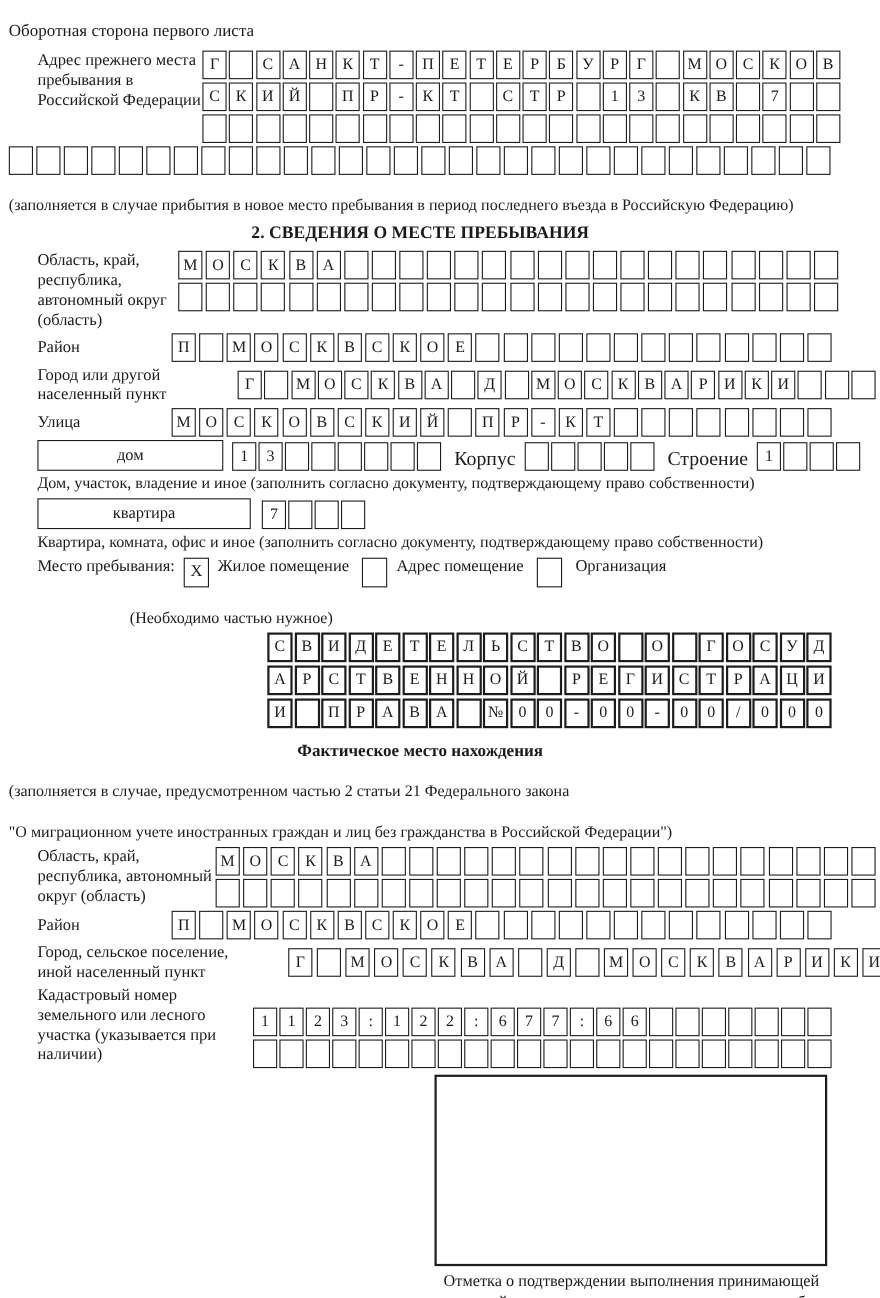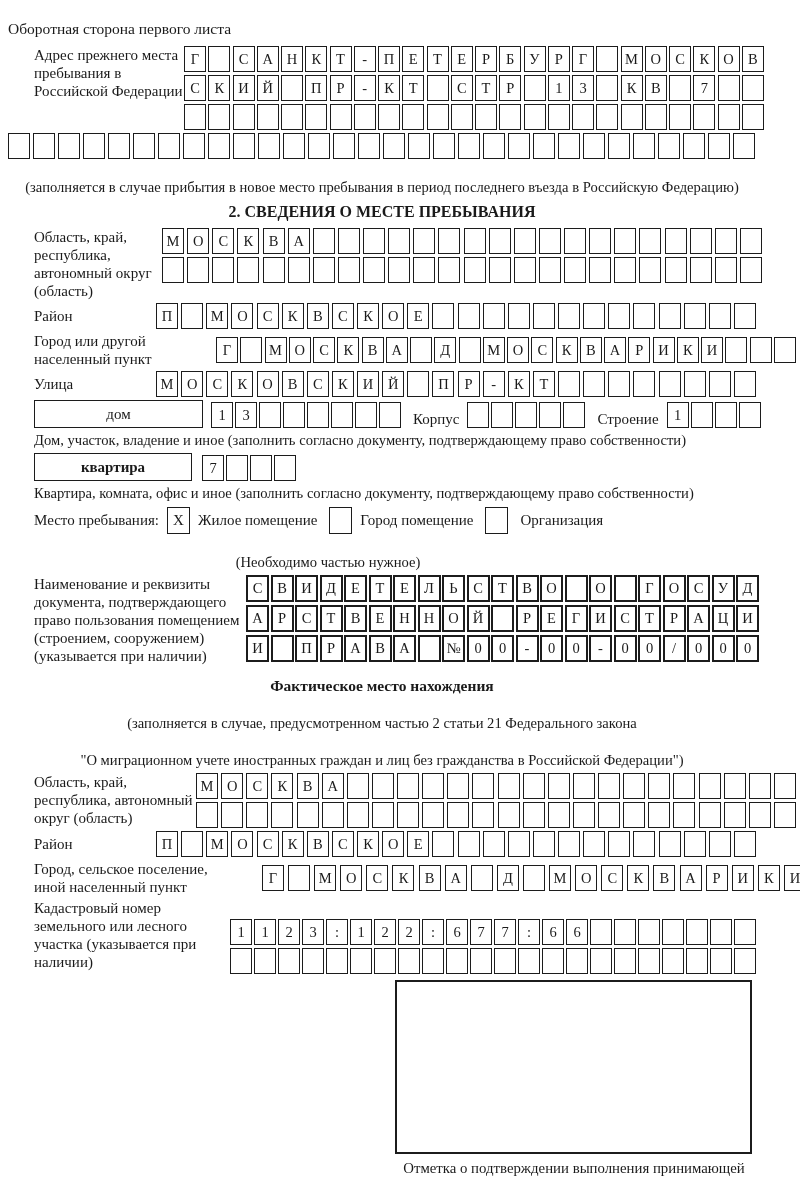--- a/index.html
+++ b/index.html
@@ -29,37 +29,37 @@
   .w513{width:513px;}
   .w570{width:570px;}
   .w526{width:526px;}
   .cell{
     box-sizing:border-box;width:22px;height:26px;flex:none;
     border:1.5px solid #1c1c1c;display:flex;align-items:center;justify-content:center;
     font-size:14.5px;background:#fff;
   }
   .doc-rows .cell{border-width:2px;width:23px;height:27px;}
   .fullrow{margin-bottom:2px;}
-  .note{font-size:14.6px;text-align:center;margin:19px 0 4px;line-height:1.25;}
+  .note{font-size:14.6px;margin:19px 0 4px;line-height:1.25;}
   .note-left{font-size:14.6px;margin:1px 0 4px 26px;line-height:1.25;}
   .sec-title{font-weight:bold;text-align:center;font-size:16px;margin:7px 0 7px;}
   .sub-title{font-weight:bold;text-align:center;font-size:15.5px;margin:12px 0 6px;}
   .labelbox{
     box-sizing:border-box;border:1.5px solid #1c1c1c;height:28px;
     display:flex;align-items:center;justify-content:center;flex:none;font-size:15px;
   }
   .house-label{width:169px;margin-left:26px;}
-  .apt-label{width:158px;margin-left:26px;font-weight:bold;}
+  .apt-label{width:194px;margin-left:26px;}
   .cells-inline{display:flex;gap:2px;flex:none;}
-  .inline-label{flex:none;font-size:15px;}
+  .inline-label{flex:none;font-size:18px;}
   .house-row{display:flex;align-items:flex-end;margin-bottom:3px;}
   .gap8{margin-left:8px;}
   .gap12{margin-left:12px;}
   .gap10{margin-left:10px;}
-  .checkrow{display:flex;align-items:center;margin:4px 0 2px 26px;}
+  .checkrow{display:flex;align-items:flex-start;margin:4px 0 2px 26px;}
   .cb{width:23px;height:27px;font-size:15px;}
   .cad-col{padding-top:20px;}
   .stamp-box{width:357px;height:174px;box-sizing:border-box;border:2px solid #1c1c1c;margin:6px 0 0 387px;background:#fff;}
   .stamp-caption{width:356px;margin:5px 6px 0 388px;text-align:center;font-size:14.8px;line-height:1.25;}
   .mb0{margin-bottom:0;}
 </style>
 </head>
 <body>
 
 <div class="page">
@@ -372,28 +372,27 @@
         <span class="cell"></span>
       </div>
   </div>
   <div class="note-left">Квартира, комната, офис и иное (заполнить согласно документу, подтверждающему право собственности)</div>
 
   <div class="checkrow">
     <span>Место пребывания:</span>
     <span class="cell cb gap8">X</span>
     <span class="gap8">Жилое помещение</span>
     <span class="cell cb gap12"></span>
-    <span class="gap8">Город помещение</span>
+    <span class="gap8">Адрес помещение</span>
     <span class="cell cb gap12"></span>
     <span class="gap12">Организация</span>
   </div>
   <div class="note" style="width:420px;margin-left:110px;">(Необходимо частью нужное)</div>
 
   <div class="frow top-align">
-    <div class="flabel lab-doc">Наименование и реквизиты документа, подтверждающего право пользования помещением (строением, сооружением) (указывается при наличии)</div>
     <div class="boxcol doc-rows">
       <div class="boxgrid w513">
           <span class="cell">С</span>
           <span class="cell">В</span>
           <span class="cell">И</span>
           <span class="cell">Д</span>
           <span class="cell">Е</span>
           <span class="cell">Т</span>
           <span class="cell">Е</span>
           <span class="cell">Л</span>

